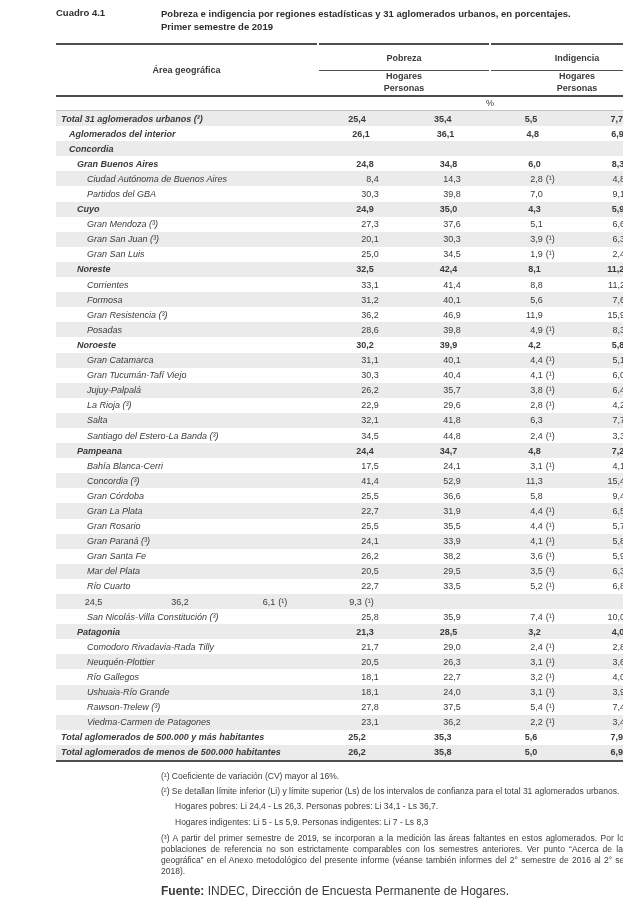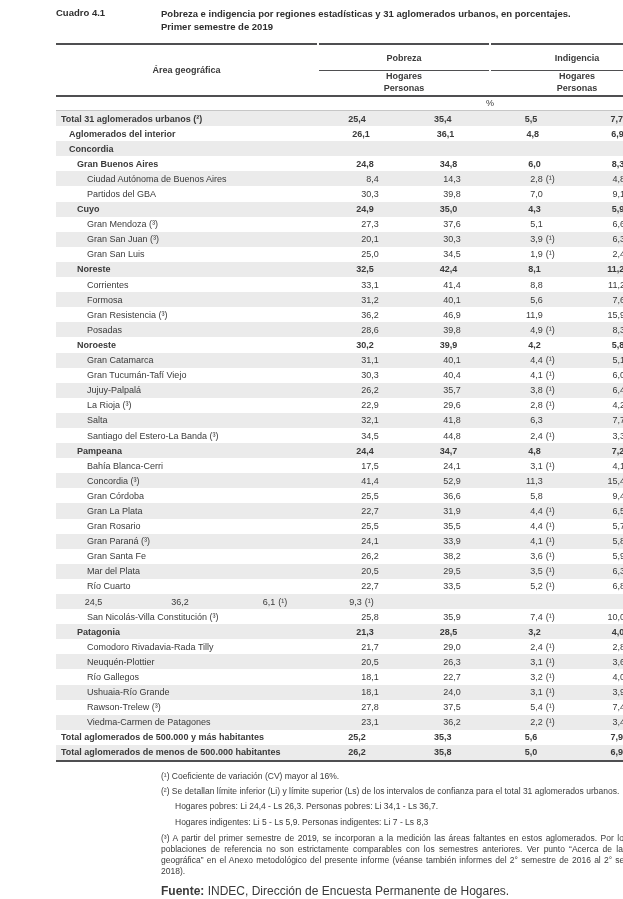--- a/index.html
+++ b/index.html
@@ -20,21 +20,21 @@
   .h-group-label{text-align:center;font-weight:bold;height:25px;line-height:26px;
                  border-bottom:1px solid var(--border,#4f4f51);}
   .h-sub{display:flex;height:24px;align-items:center;flex-direction:column;}
   .h-sub span{flex:1;text-align:center;font-weight:bold;}
   .unit-row{height:13px;border-bottom:1px solid #c6c6c6;display:flex;}
   .unit-row span{margin-left:261px;width:346px;text-align:center;line-height:13px;}
   .tbody{border-bottom:2px solid var(--border,#4f4f51);}
   .trow{display:flex;height:15.1px;align-items:center;}
   .trow.shaded{background:var(--row-shade,#ebebeb);}
   .trow.bold{font-weight:bold;}
-  .tname{width:261px;white-space:nowrap;overflow:hidden;}
+  .tname{width:261px;white-space:nowrap;overflow:hidden;font-style:italic;}
   .lvl0 .tname{padding-left:5px;}
   .lvl1 .tname{padding-left:13px;}
   .lvl2 .tname{padding-left:21px;}
   .lvl3 .tname{padding-left:31px;}
   .tcell{width:86.5px;display:flex;justify-content:center;}
   .num{width:26px;text-align:right;}
   .fnm{width:17px;text-align:left;padding-left:3px;}
   
   .footnotes{margin:9px 8px 0 113px;width:502px;font-size:8.5px;line-height:11px;}
   .fnline{margin-bottom:4px;}

